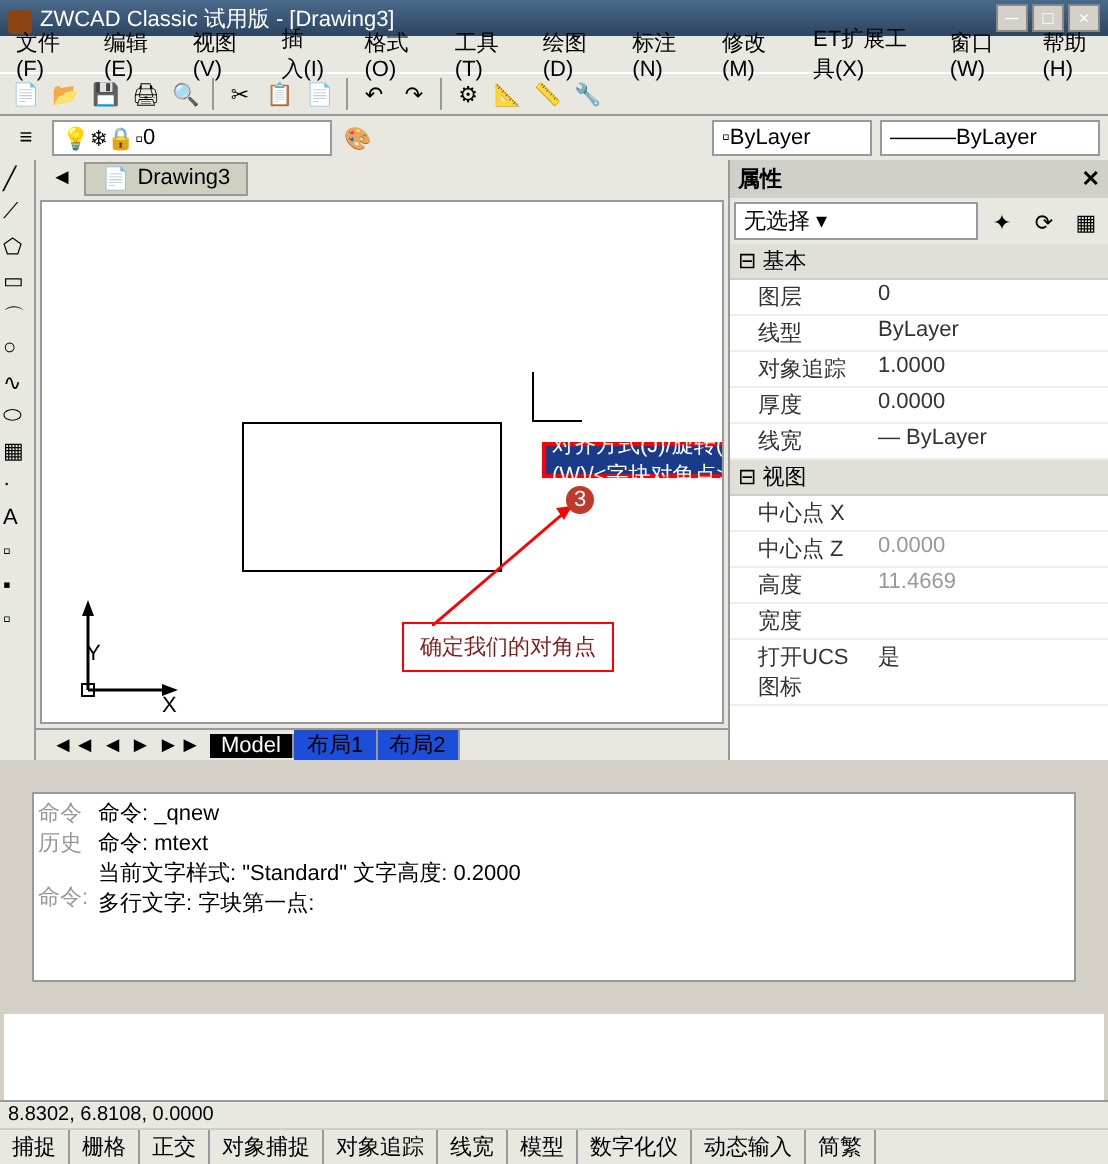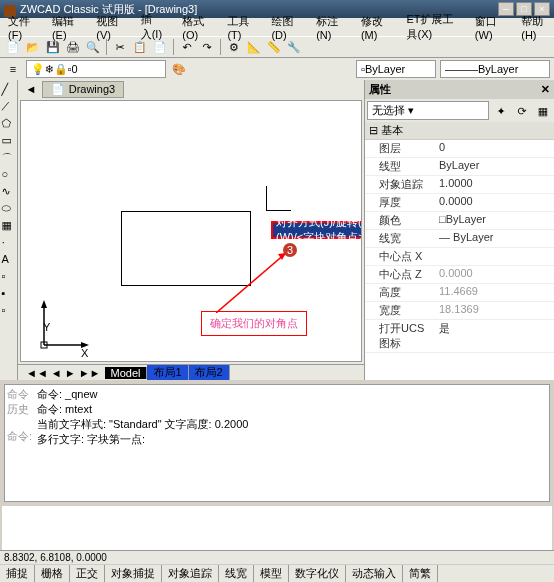--- a/index.html
+++ b/index.html
@@ -21,39 +21,39 @@
 .ltool{width:16px;height:16px;margin:0 auto;border:1px solid transparent;cursor:pointer}
 .doc-area{flex:1;background:#e8e8e0;display:flex;flex-direction:column;position:relative}
 .doc-tab{background:#e8e8e0;height:18px;display:flex;align-items:center;padding:0 4px;gap:2px}
 .doc-tab-item{background:#d0d0c0;border:1px solid #999;padding:1px 8px;display:flex;align-items:center;gap:4px}
 .canvas{flex:1;background:#fff;border:1px solid #999;margin:2px;position:relative;overflow:hidden}
 .rect-shape{position:absolute;left:100px;top:110px;width:130px;height:75px;border:1.5px solid #000}
 .corner-mark{position:absolute;left:245px;top:85px;width:25px;height:25px;border-left:1.5px solid #000;border-bottom:1.5px solid #000}
 .highlight-box{position:absolute;left:250px;top:120px;width:270px;height:18px;background:#1a3a8a;color:#fff;border:2px solid red;padding:0 3px;font-size:9px;display:flex;align-items:center;z-index:5}
 .marker{position:absolute;left:262px;top:142px;width:14px;height:14px;background:#c0392b;border-radius:50%;color:#fff;font-size:9px;display:flex;align-items:center;justify-content:center;z-index:6}
 .arrow-line{position:absolute;left:195px;top:147px;width:75px;height:65px;z-index:4}
-.callout-box{position:absolute;left:180px;top:210px;border:1.5px solid red;padding:4px 8px;color:#ec4899;font-size:12px;z-index:5}
+.callout-box{position:absolute;left:180px;top:210px;border:1.5px solid red;padding:4px 8px;color:#7f1d1d;font-size:12px;z-index:5}
 .coord{position:absolute;left:15px;bottom:8px}
 .coord-y{position:absolute;left:22px;bottom:28px}
 .coord-x{position:absolute;left:60px;bottom:2px}
 .model-tabs{height:16px;background:#e8e8e0;display:flex;align-items:center;padding:0 4px;font-size:10px;gap:0;border-top:1px solid #999}
 .mtab{padding:0 6px;border-right:1px solid #999;background:#1d4ed8}
 .mtab.active{background:#000;color:#fff}
 .props-panel{width:190px;background:#e8e8e0;border-left:1px solid #999;display:flex;flex-direction:column}
 .props-title{background:#d0d0c8;padding:2px 4px;font-weight:bold;display:flex;justify-content:space-between;align-items:center}
 .props-toolbar{display:flex;gap:3px;padding:2px;align-items:flex-end}
 .props-select{flex:1;background:#fff;border:1px solid #999;padding:1px 4px}
 .props-grid{flex:1;background:#fff;overflow:auto;font-size:10px}
 .prop-section{background:#e0e0d8;padding:1px 4px;font-weight:normal;border-bottom:1px solid #ccc}
 .prop-section::before{content:"⊟ "}
 .prop-row{display:flex;border-bottom:1px solid #eee}
 .prop-key{width:70px;padding:1px 4px 1px 14px;color:#333}
 .prop-val{flex:1;padding:1px 4px;color:#333}
 .prop-val.gray{color:#999}
-.cmd-area{height:118px;background:#fff;border:1px solid #999;margin:4px;padding:2px;font-family:monospace;font-size:10px;overflow:auto;display:flex}
+.cmd-area{height:95px;background:#fff;border:1px solid #999;margin:16px;padding:2px;font-family:monospace;font-size:10px;overflow:auto;display:flex}
 .cmd-gutter{width:30px;color:#999;display:flex;flex-direction:column;gap:0}
 .cmd-text{flex:1}
 .statusbar{position:absolute;bottom:0;left:0;right:0;height:32px;background:#e8e8e0;border-top:1px solid #999;display:flex;flex-direction:column}
 .status-coords{padding:1px 4px;font-size:10px;border-bottom:1px solid #ccc}
 .status-btns{display:flex;font-size:10px}
 .sbtn{padding:1px 6px;border-right:1px solid #999;cursor:pointer}
 .blank-lower{height:120px;background:#fff;margin:0 2px}
 svg{display:block}
 </style>
 </head>
@@ -193,41 +193,37 @@
         </div>
         <div class="prop-row">
           <div class="prop-key">对象追踪</div>
           <div class="prop-val">1.0000</div>
         </div>
         <div class="prop-row">
           <div class="prop-key">厚度</div>
           <div class="prop-val">0.0000</div>
         </div>
         <div class="prop-row">
-          <div class="prop-key">颜色</div>
-          <div class="prop-val">□ByLayer</div>
-        </div>
-        <div class="prop-row">
           <div class="prop-key">线宽</div>
           <div class="prop-val">— ByLayer</div>
         </div>
+        <div class="prop-section">视图</div>
         <div class="prop-row">
           <div class="prop-key">中心点 X</div>
         </div>
         <div class="prop-row">
           <div class="prop-key">中心点 Z</div>
           <div class="prop-val gray">0.0000</div>
         </div>
         <div class="prop-row">
           <div class="prop-key">高度</div>
           <div class="prop-val gray">11.4669</div>
         </div>
         <div class="prop-row">
           <div class="prop-key">宽度</div>
-          <div class="prop-val gray">18.1369</div>
         </div>
         <div class="prop-row">
           <div class="prop-key">打开UCS图标</div>
           <div class="prop-val">是</div>
         </div>
       </div>
   </div>
 </div>
 
 <div class="cmd-area">

